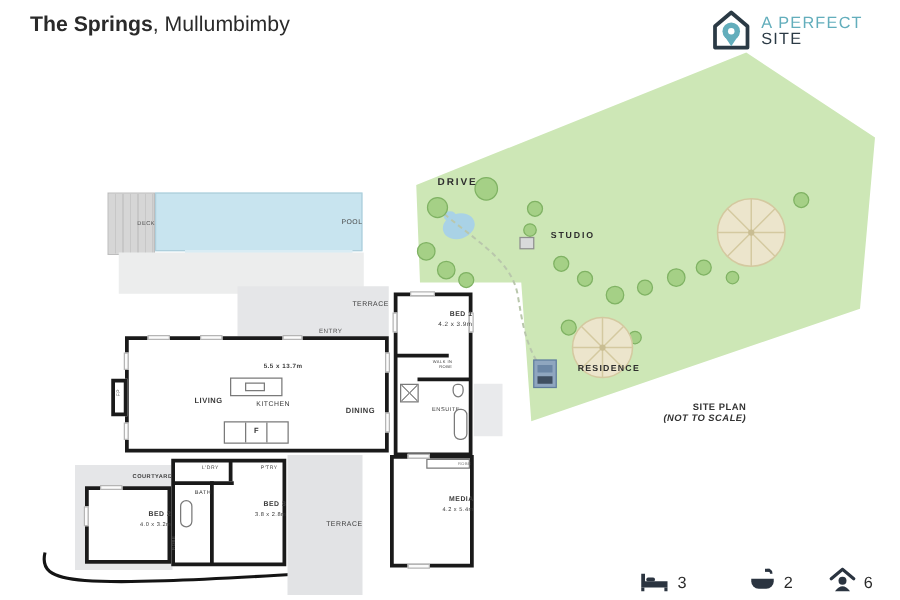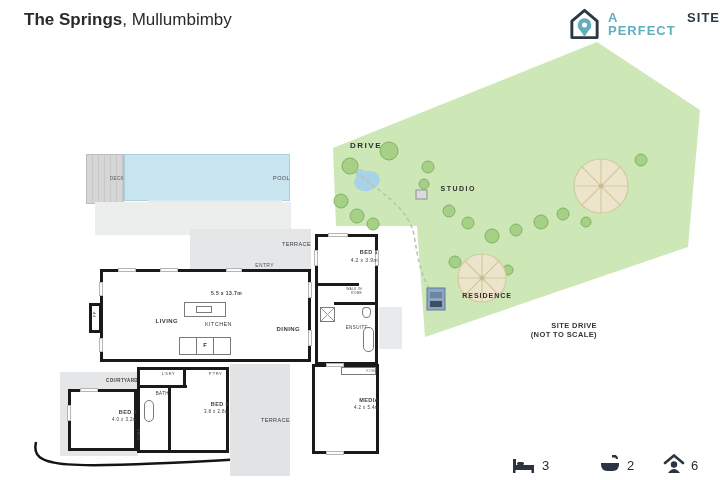--- a/index.html
+++ b/index.html
@@ -7,21 +7,21 @@
           font-family:"Liberation Sans",sans-serif;color:#333;}
   .abs{position:absolute;}
   .lbl{position:absolute;text-align:right;color:#3a3a3a;letter-spacing:.4px;line-height:1.25;}
   .room{position:absolute;border:3px solid #1a1a1a;background:#fff;box-sizing:border-box;}
   .grayzone{position:absolute;background:#e5e6e8;}
   .win{position:absolute;background:#fbfbfb;border:1px solid #b5b5b5;box-sizing:border-box;}
   .fixture{position:absolute;border:1.5px solid #7a7a7a;background:#fff;box-sizing:border-box;}
   .title{position:absolute;left:24px;top:10px;font-size:17px;color:#2a2a2a;}
   .title b{font-weight:bold;margin-top:44px;}
   .logo{position:absolute;left:567px;top:6px;display:flex;align-items:center;gap:6px;}
-  .logo-text{display:flex;line-height:1.02;font-weight:bold;letter-spacing:1px;}
+  .logo-text{display:flex;flex-direction:column;line-height:1.02;font-weight:normal;letter-spacing:1px;}
   .logo-line1{font-size:13px;}
   .logo-line2{font-size:13px;}
   .stat{position:absolute;display:flex;align-items:flex-end;gap:6px;}
   .stat .num{font-size:13px;color:#2a2a2a;font-weight:normal;padding-bottom:1px;}
   .vtext{writing-mode:vertical-rl;transform:rotate(180deg);}
   svg{display:block;}
 </style>
 </head>
 <body>
 
@@ -73,22 +73,22 @@
       <rect x="430" y="301" width="12" height="6" fill="#3f4f61"></rect>
     </g>
 
     <path d="M36,442 C30,468 58,470 243,459" fill="none" stroke="#141414" stroke-width="2.5"></path>
   </svg>
 
   <div class="lbl" style="left:336px;top:141px;width:46px;font-size:8px;font-weight:bold;letter-spacing:1.5px;color:#2e2e2e;">DRIVE</div>
   <div class="lbl" style="left:426px;top:185px;width:50px;font-size:7px;font-weight:bold;letter-spacing:1.5px;color:#2e2e2e;">STUDIO</div>
   <div class="lbl" style="left:446px;top:292px;width:66px;font-size:7px;font-weight:bold;letter-spacing:1px;color:#2e2e2e;">RESIDENCE</div>
   <div class="abs" style="left:487px;top:321px;width:110px;text-align:center;">
-    <div class="lbl" style="position:static;font-size:7.5px;font-weight:bold;color:#333;">SITE DRIVE</div>
-    <div class="lbl" style="position:static;font-size:7.5px;font-weight:bold;color:#333;">(NOT TO SCALE)</div>
+    <div class="lbl" style="position:static;font-size:7.5px;font-weight:bold;color:#333;">SITE PLAN</div>
+    <div class="lbl" style="position:static;font-size:7.5px;font-weight:bold;color:#333;font-style:italic;">(NOT TO SCALE)</div>
   </div>
 
   <div class="title">
     <b>The Springs</b><span>, Mullumbimby</span>
   </div>
 
   <div class="logo">
     <svg width="36" height="36" viewBox="0 0 36 36">
       <path d="M5 15 L18 4 L31 15 L31 32 L5 32 Z" fill="none" stroke="#2b3a45" stroke-width="3" stroke-linejoin="round"></path>
       <circle cx="18" cy="19" r="7" fill="#63aebc"></circle>

